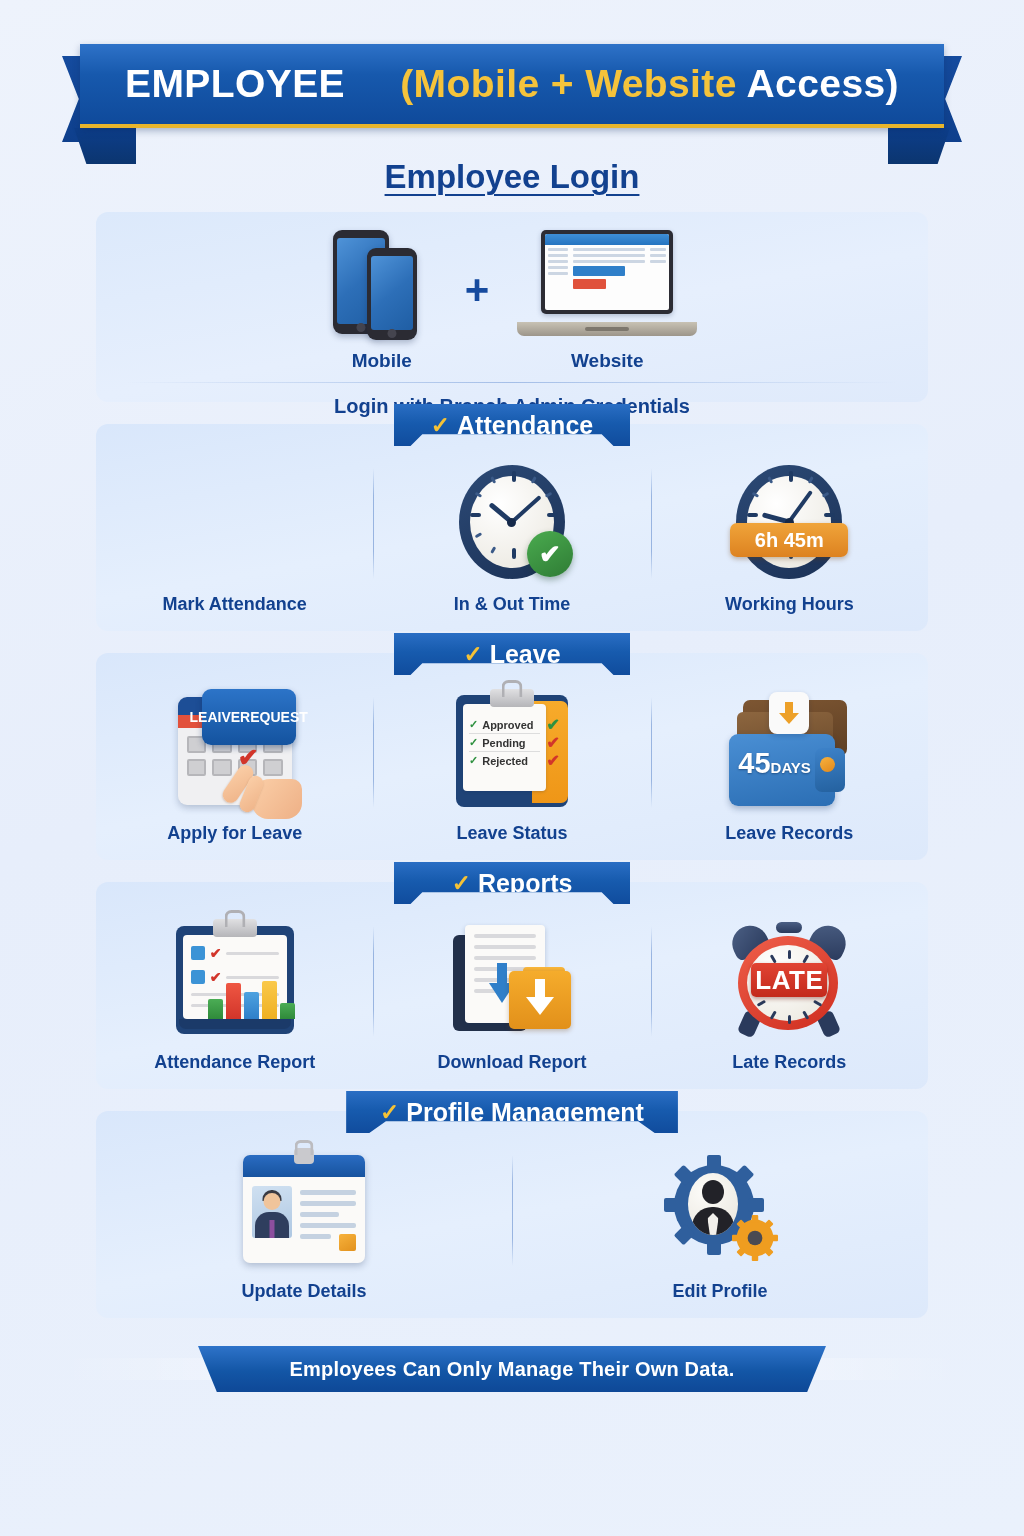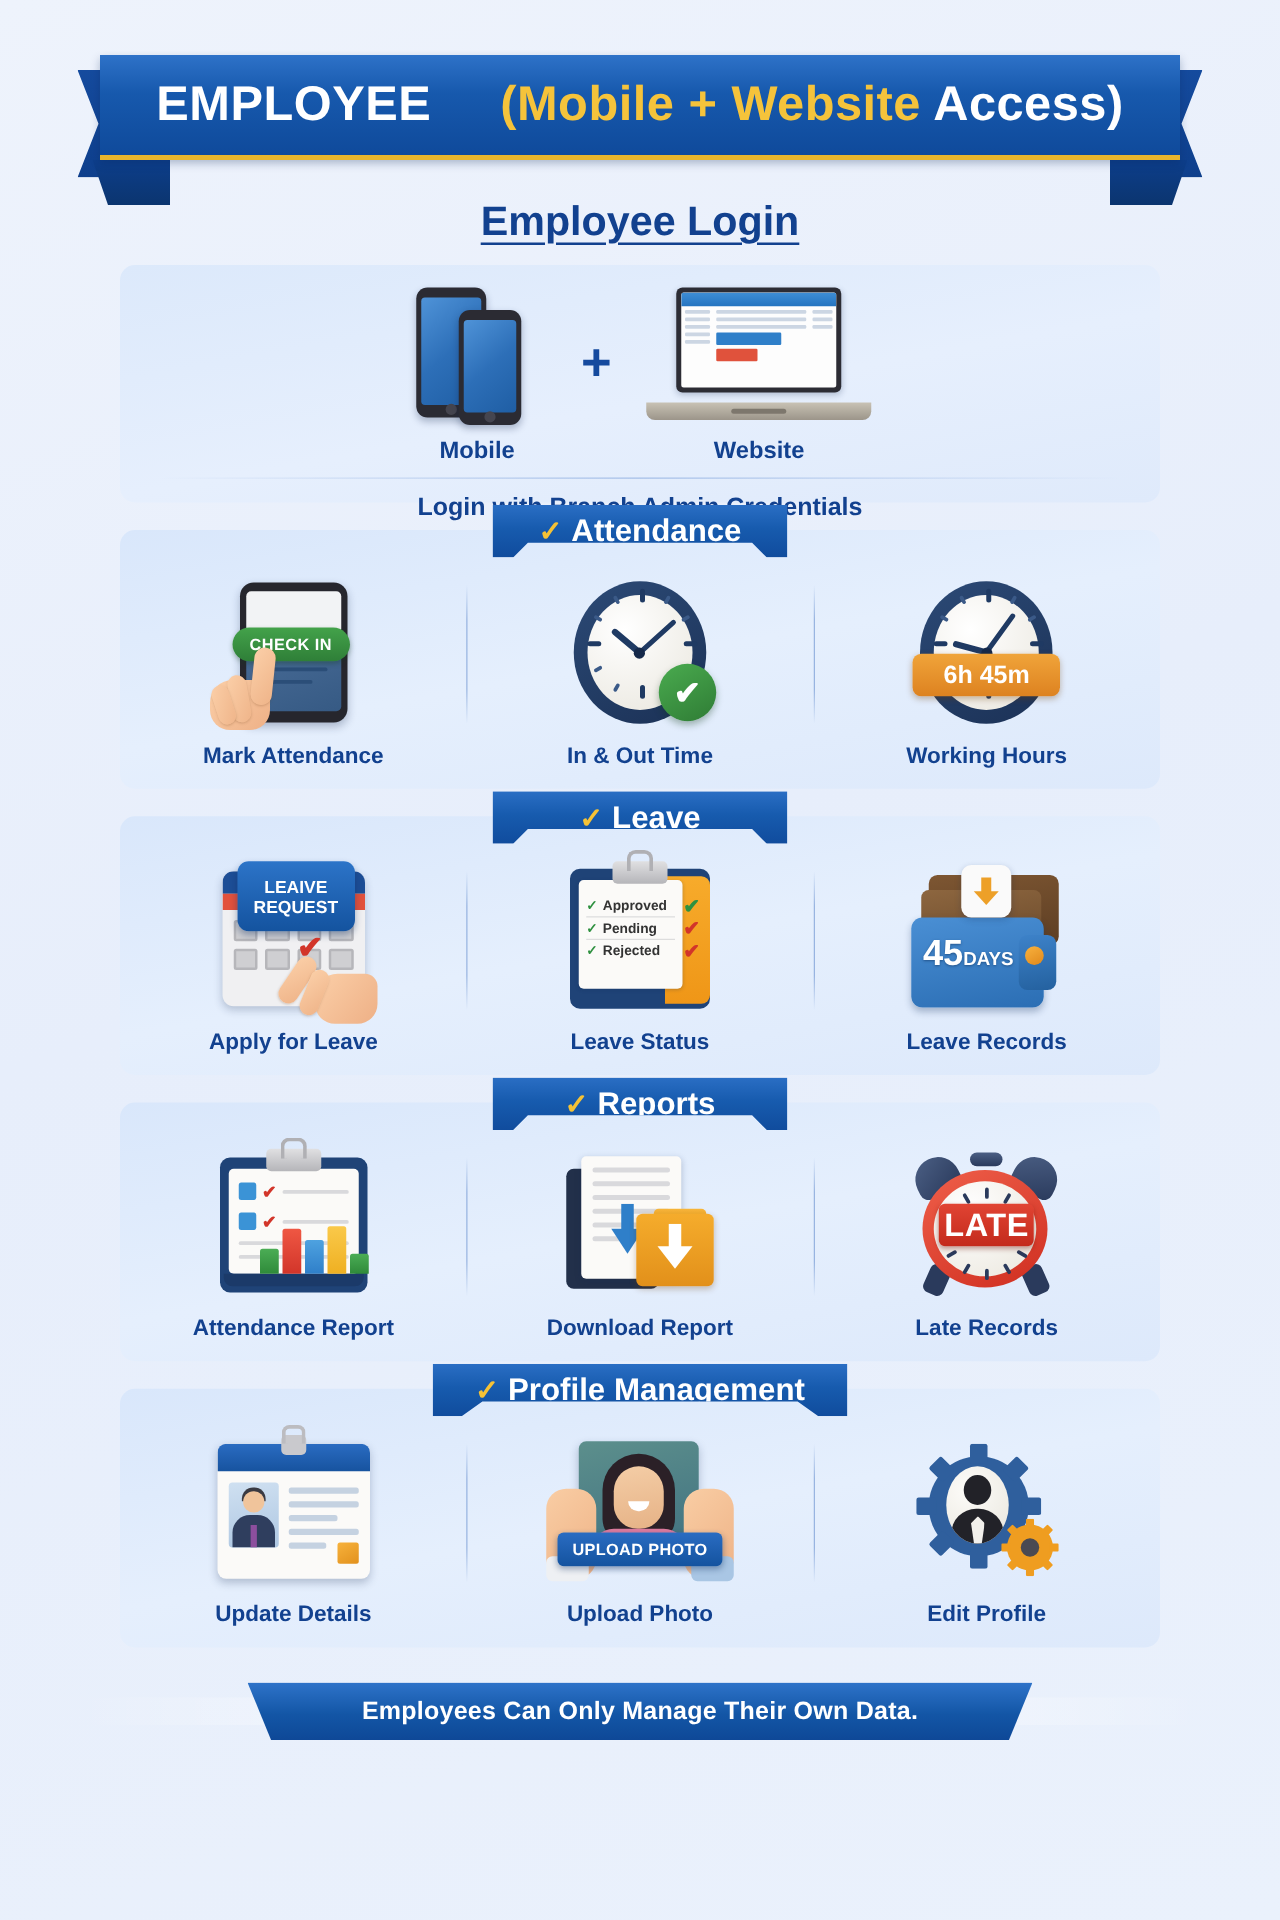--- a/index.html
+++ b/index.html
@@ -163,22 +163,22 @@
     box-shadow:0 2px 5px rgba(110,60,10,.35); }
 
   .calendar { position:relative; width:114px; height:108px; }
   .calendar .page { position:absolute; inset:0; background:#f0f0f2; border-radius:9px;
     box-shadow:0 3px 7px rgba(20,40,80,.24); overflow:hidden; }
   .calendar .hdr { height:18px; background:#1d4e96; }
   .calendar .stripe { height:13px; background:#e2513c; }
   .cal-grid { display:grid; grid-template-columns:repeat(4,1fr); gap:6px; padding:8px 9px; }
   .cal-cell { height:17px; background:#cfcfd2; border:2px solid #b6b6ba; border-radius:2px; }
   .leave-badge {
-    position:absolute; left:12px; top:-8px; width:94px; height:56px; border-radius:9px;
-    background:linear-gradient(180deg,#2c74c8,#14539f); display:flex; flex-direction:column;
+    position:absolute; left:24px; top:-8px; width:94px; height:56px; border-radius:9px;
+    background:linear-gradient(180deg,#2c74c8,#14539f); display:flex; flex-direction:row;
     align-items:center; justify-content:center; color:#fff; font-size:14px; font-weight:bold;
     line-height:1.15; box-shadow:0 3px 6px rgba(12,45,95,.38); z-index:4;
   }
   .cal-check { position:absolute; left:60px; top:46px; color:#d2352a; font-size:25px;
     font-weight:bold; z-index:5; }
 
   .clipboard { position:relative; width:112px; height:112px; }
   .cb-back { position:absolute; inset:0; background:#1f4377; border-radius:8px; }
   .cb-orange { position:absolute; right:0; top:6px; width:36px; bottom:4px;
     background:linear-gradient(180deg,#f7ab2b,#ef9617); border-radius:0 7px 7px 0; }
@@ -411,37 +411,20 @@
 </div>
 
 <div class="sec-wrap">
   <div class="sec-ribbon">
     <span class="check">✓</span>
     <span class="lbl">Attendance</span>
   </div>
   <div class="sec-card">
     <div class="row">
       <div class="col">
-        <div class="art">
-          <div class="phone-icon">
-            <div class="body"></div>
-              <div class="top"></div>
-              <div class="btm"></div>
-            <div class="ln" style="left:18px; top:58px; width:46px;"></div>
-            <div class="ln" style="left:18px; top:68px; width:52px;"></div>
-            <div class="ln" style="left:18px; top:78px; width:40px;"></div>
-            <div class="checkin-btn">CHECK IN</div>
-            <div class="hand" style="left:-24px; top:52px; width:76px; height:70px;">
-              <div class="palm" style="left:0; top:26px;"></div>
-              <div class="finger" style="left:34px; top:0; transform:rotate(6deg);"></div>
-              <div class="finger" style="left:16px; top:22px; width:15px; height:38px; transform:rotate(-10deg);"></div>
-              <div class="finger" style="left:4px; top:30px; width:14px; height:32px; transform:rotate(-18deg);"></div>
-            </div>
-          </div>
-        </div>
         <div class="caption">Mark Attendance</div>
       </div>
 
       <div class="col">
         <div class="art">
           <div class="clock">
             <div class="ring"></div>
               <div class="face"></div>
             <div class="tick" style="transform:rotate(0deg)"></div>
             <div class="tick" style="transform:rotate(90deg)"></div>
@@ -715,38 +698,20 @@
                 </div>
               </div>
               <div class="id-chip"></div>
             </div>
             <div class="id-clip"></div>
           </div>
         </div>
         <div class="caption">Update Details</div>
       </div>
 
-      <div class="col">
-        <div class="art">
-          <div class="uphoto">
-            <div class="up-img">
-              <div class="up-hair"></div>
-                <div class="up-face"></div>
-              <div class="up-smile"></div>
-                <div class="up-shirt"></div>
-            </div>
-            <div class="up-hand l"></div>
-              <div class="up-hand r"></div>
-            <div class="up-cuff l"></div>
-              <div class="up-cuff r"></div>
-            <div class="up-badge">UPLOAD PHOTO</div>
-          </div>
-        </div>
-        <div class="caption">Upload Photo</div>
-      </div>
 
       <div class="col">
         <div class="art">
           <div class="gearp">
             <svg class="gear-big" viewBox="0 0 100 100">
               <g fill="#2f5f9d">
                 <circle cx="50" cy="50" r="40"></circle>
                 <g>
                   <rect x="43" y="0" width="14" height="16" rx="2"></rect>
                   <rect x="43" y="84" width="14" height="16" rx="2"></rect>

